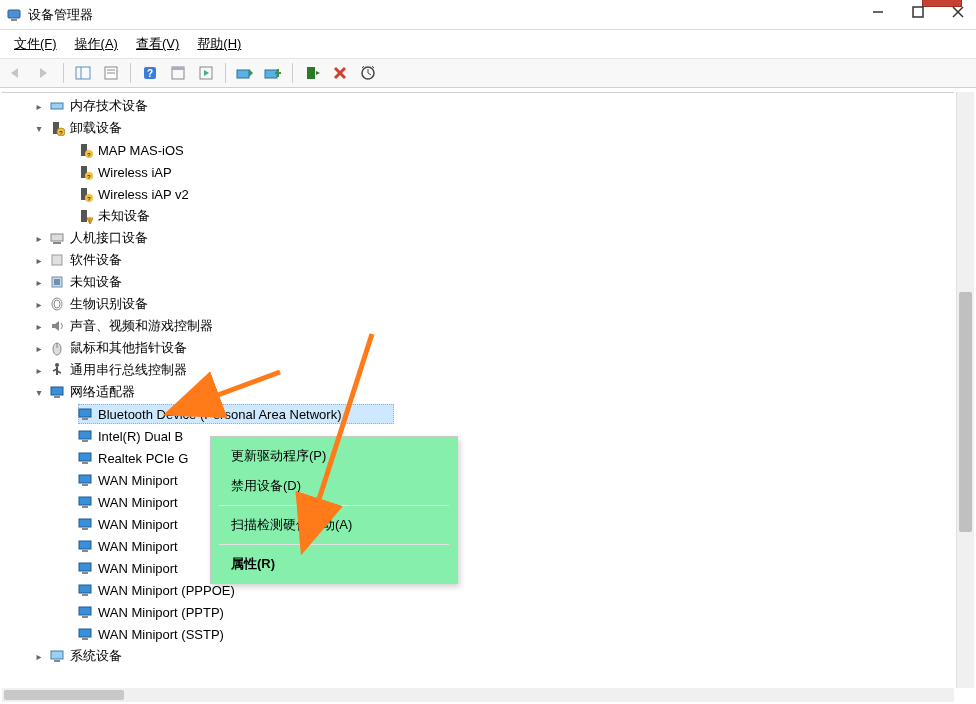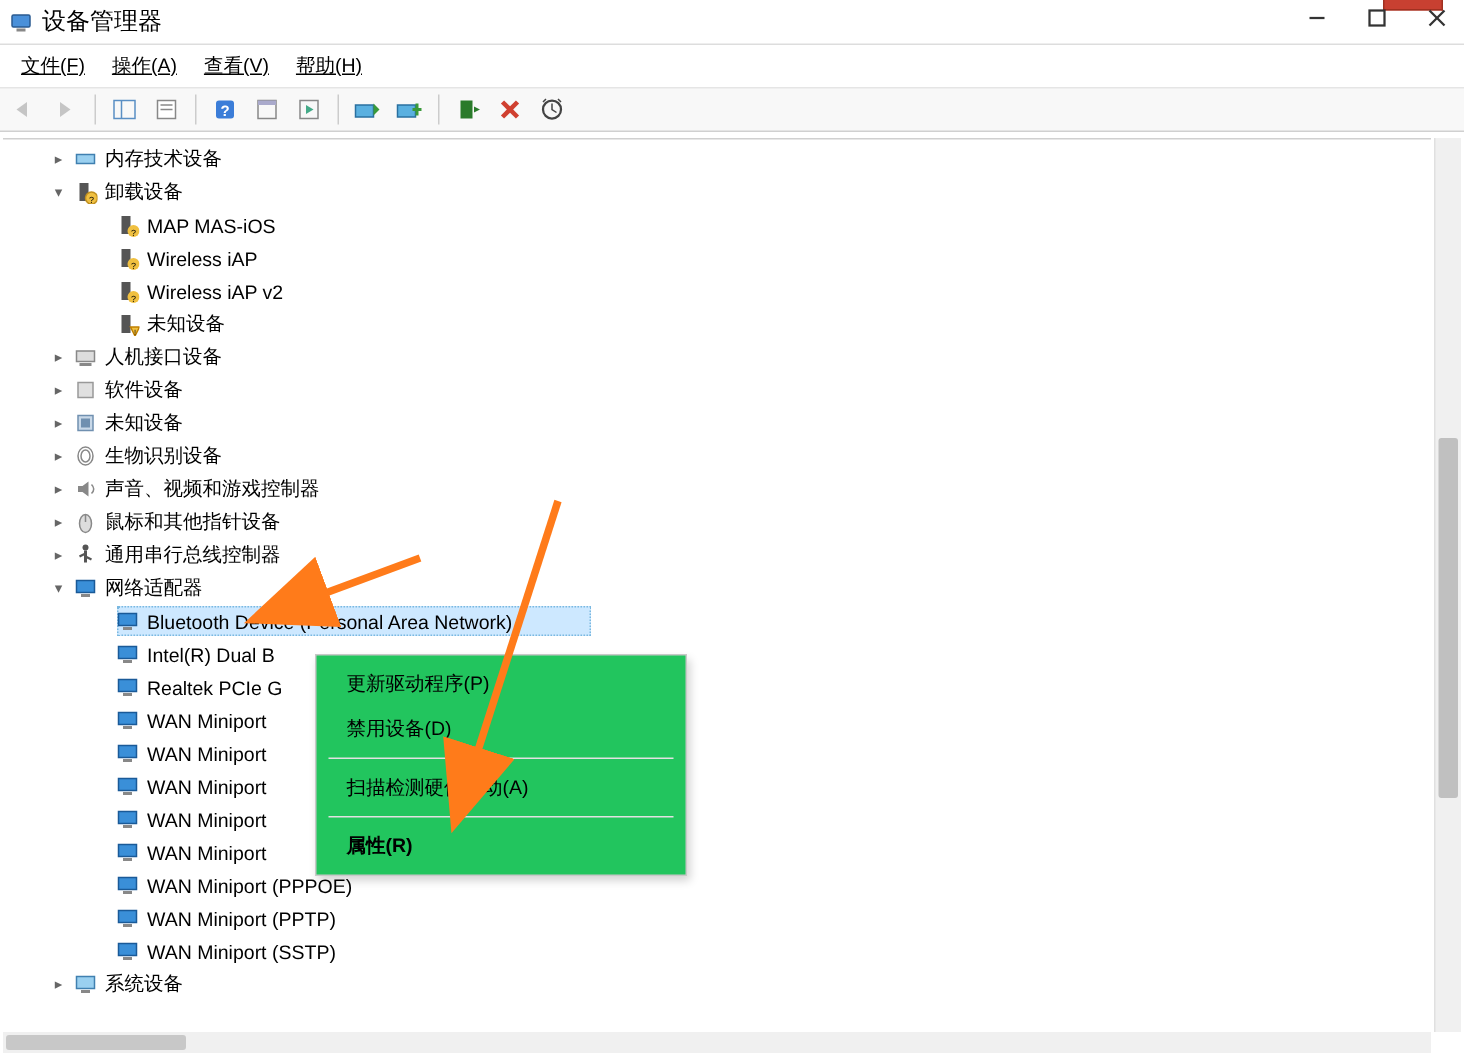--- a/index.html
+++ b/index.html
@@ -19,21 +19,21 @@
     align-items: center;
     padding: 0 6px;
     border-bottom: 1px solid #ddd;
     position: relative;
   }
   .titlebar .app-icon {
     width: 16px; height: 16px;
     margin-right: 6px;
     display: inline-flex; align-items: center; justify-content: center;
   }
-  .titlebar .title { font-size: 16px; }
+  .titlebar .title { font-size: 13px; }
   .win-controls {
     position: absolute;
     right: 4px; top: 2px;
     display: flex;
     gap: 12px;
     align-items: center;
   }
   .win-controls .ctrl {
     width: 28px; height: 20px;
     display: flex; align-items: center; justify-content: center;
@@ -146,21 +146,21 @@
     position: absolute;
     top: 2px; bottom: 2px;
     left: 2px; width: 120px;
     background: #c8c8c8;
     border-radius: 2px;
   }
   .context-menu {
     position: absolute;
     left: 210px; top: 436px;
     width: 248px;
-    background: #22c55e;
+    background: #86efac;
     border: 1px solid #c8c8c8;
     box-shadow: 2px 3px 6px rgba(0,0,0,0.18);
     padding: 4px 2px;
     z-index: 50;
   }
   .context-menu .cm-item {
     padding: 6px 18px;
     font-size: 13px;
   }
   .context-menu .cm-sep {

